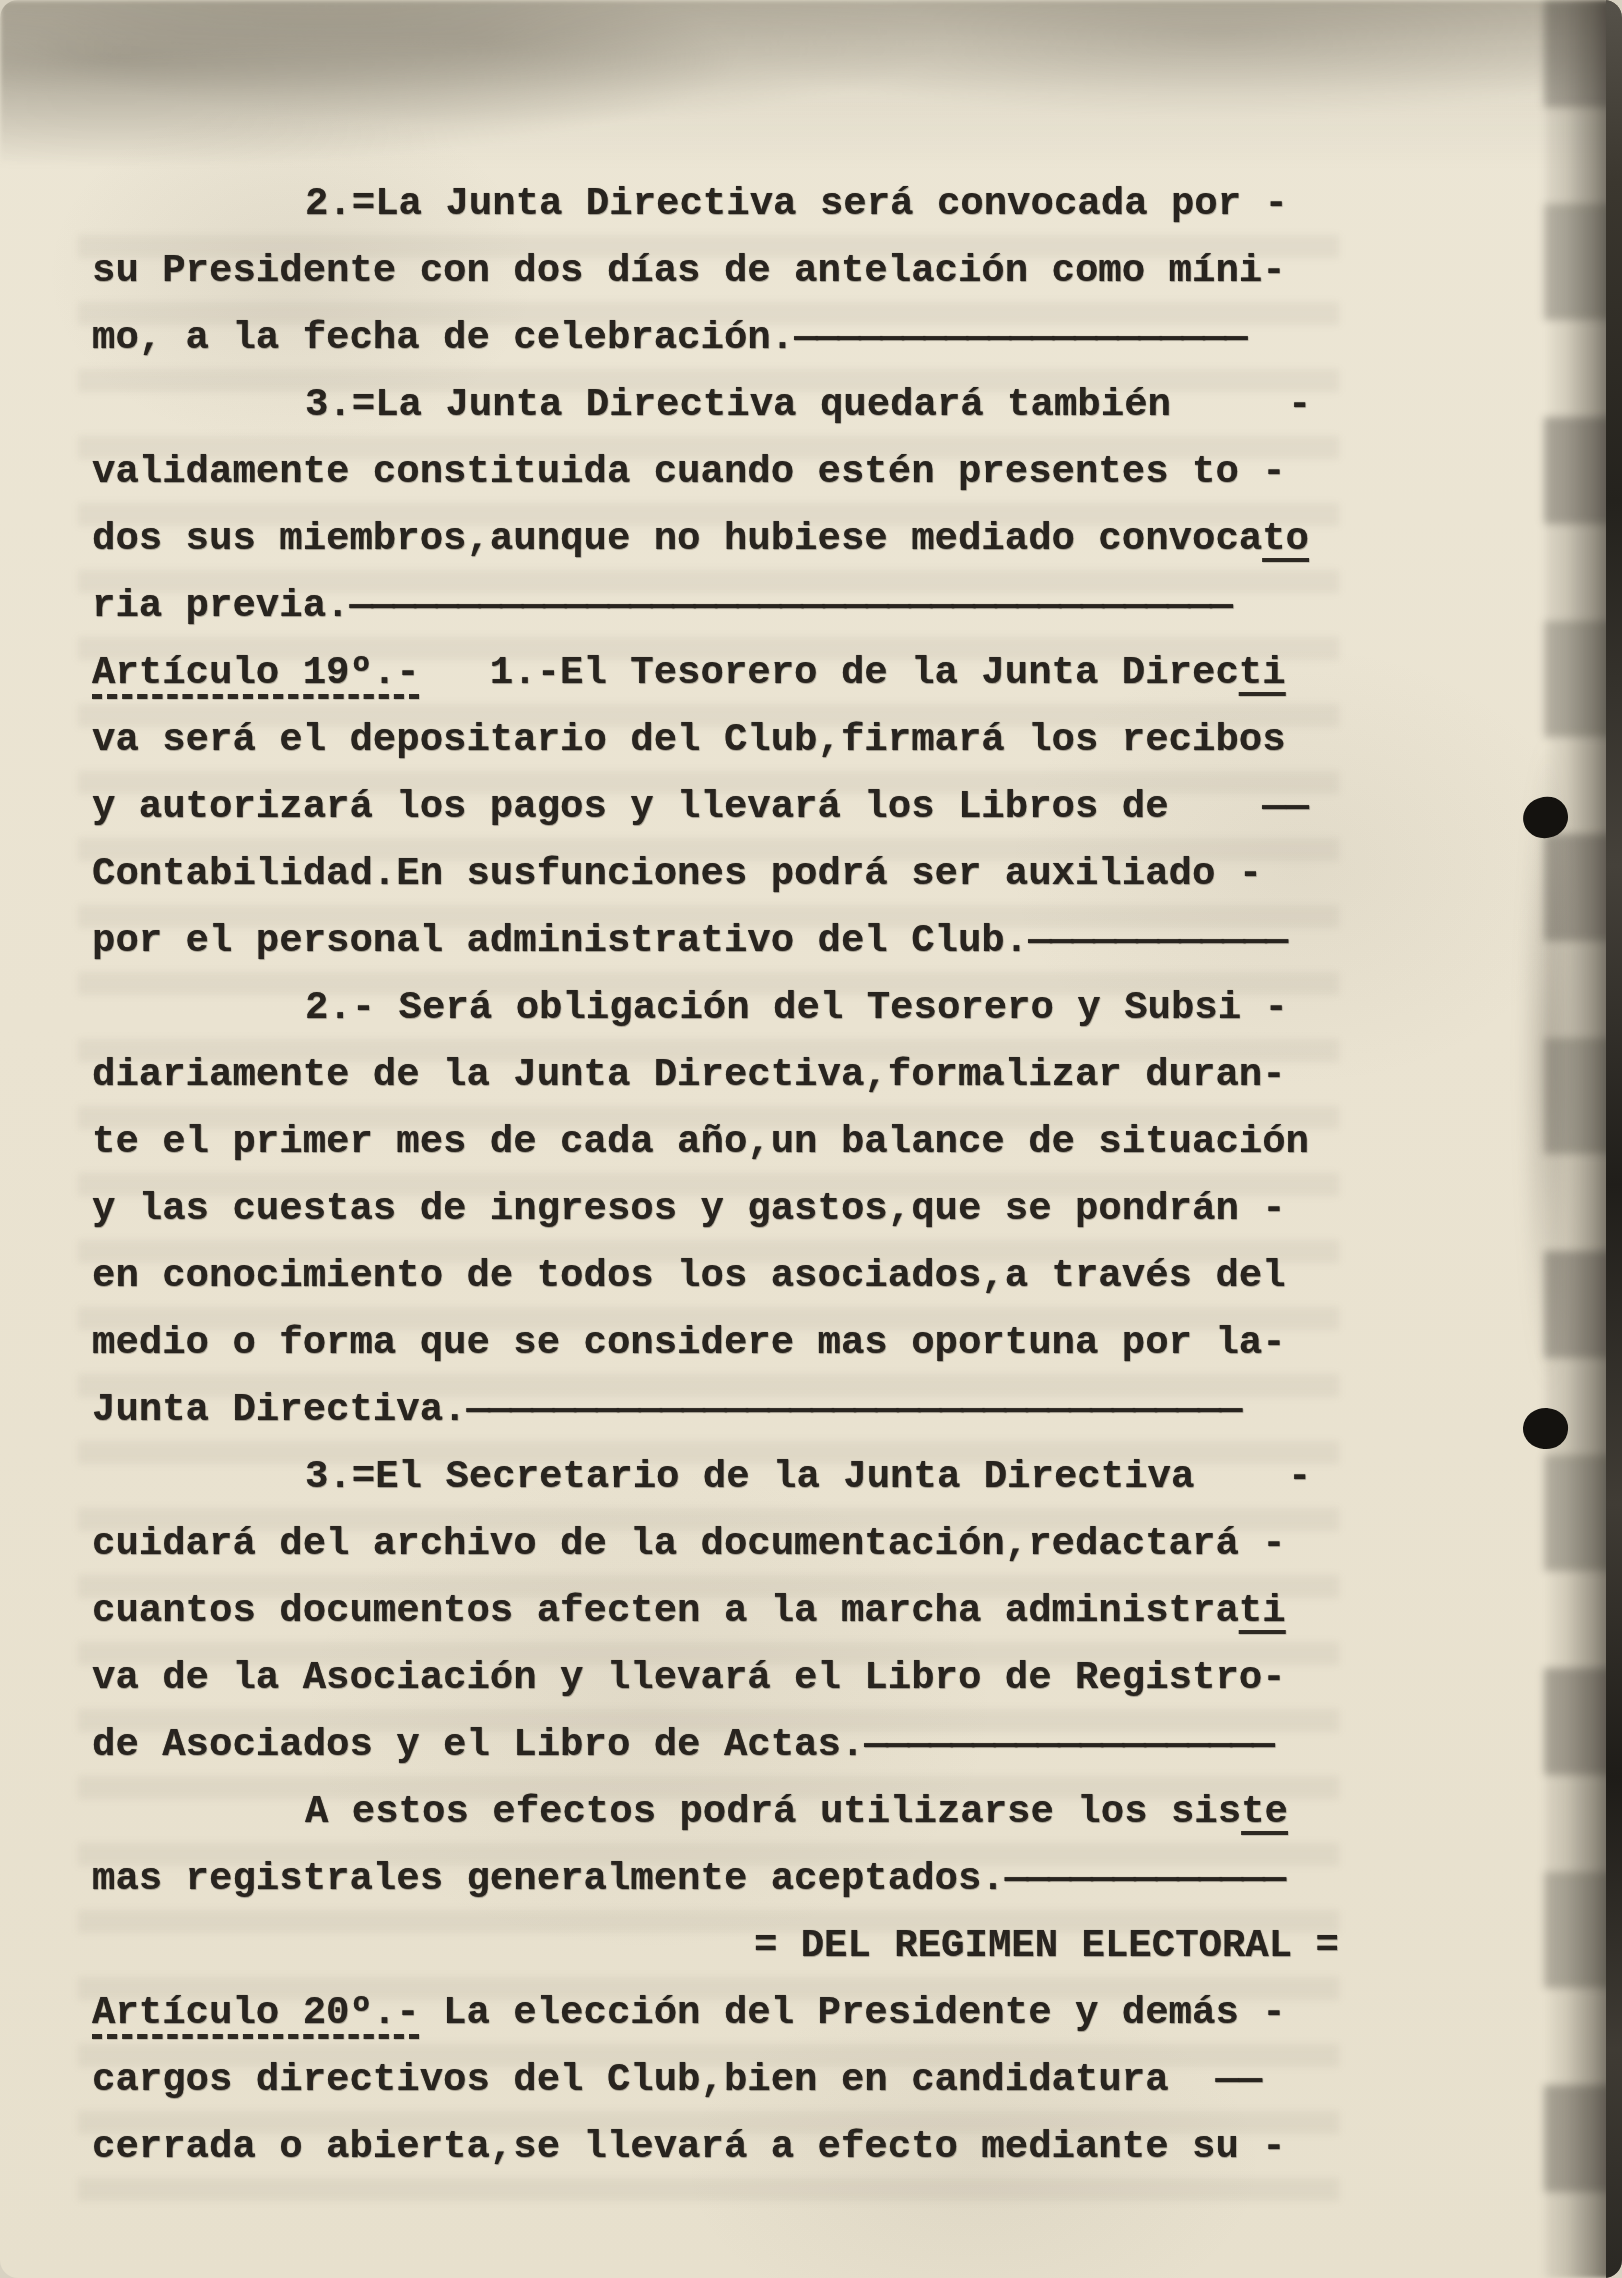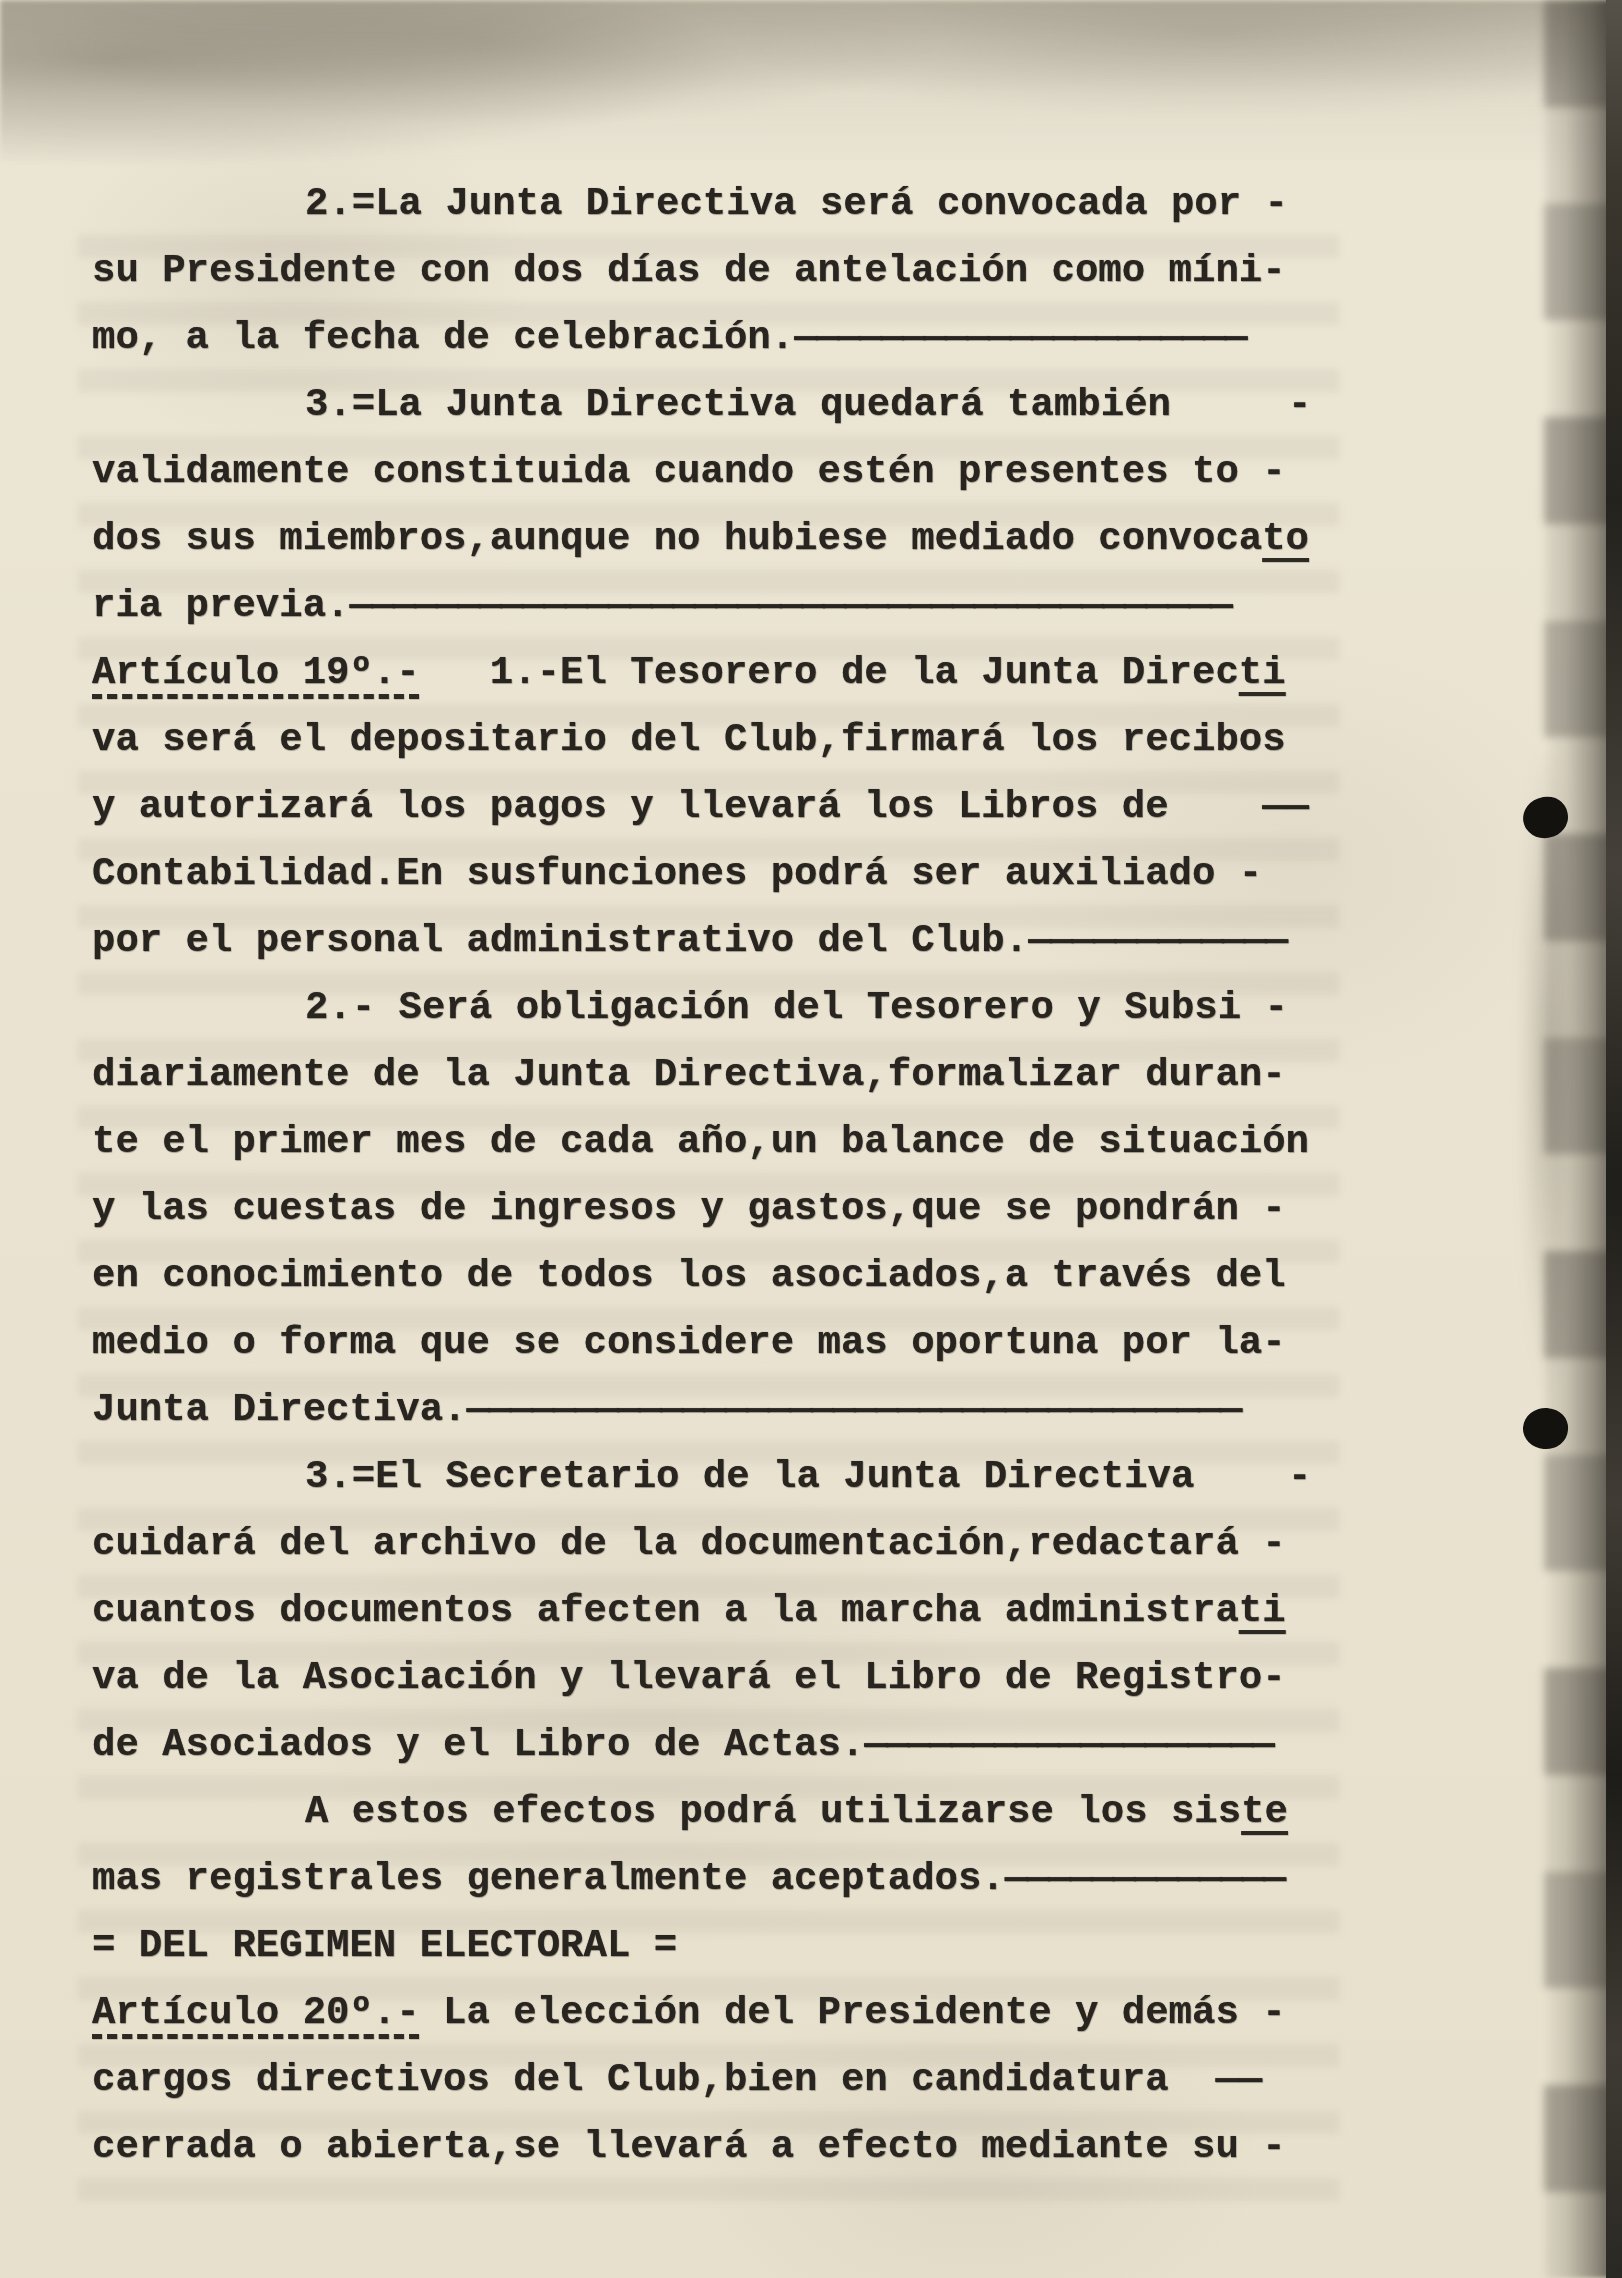--- a/index.html
+++ b/index.html
@@ -9,20 +9,21 @@
     font-family:"Liberation Mono","DejaVu Sans Mono",monospace;
   }
   .page{
     position:relative;width:1622px;height:2278px;overflow:hidden;
     background:
       radial-gradient(408px 291px at 18% 12%, rgba(120,112,96,.10), transparent 60%),
       radial-gradient(485px 369px at 80% 38%, rgba(120,112,96,.08), transparent 60%),
       radial-gradient(582px 408px at 40% 75%, rgba(118,110,94,.07), transparent 60%),
       radial-gradient(485px 291px at 60% 95%, rgba(118,110,94,.08), transparent 60%),
       linear-gradient(180deg,#ece6d5 0%,#eae3d1 45%,#e7e0cd 100%);
+    border-radius: 18px;
   }
   
   .top-smudge{
     position:absolute;left:0;top:0;width:100%;height:170px;pointer-events:none;
     background:
       radial-gradient(55% 90% at 7% 35%, rgba(85,80,68,.38), transparent 70%),
       radial-gradient(40% 70% at 30% 25%, rgba(95,89,76,.25), transparent 70%),
       radial-gradient(45% 70% at 75% 20%, rgba(95,89,76,.22), transparent 70%),
       linear-gradient(180deg, rgba(118,111,96,.45) 0%, rgba(118,111,96,.25) 25%, rgba(118,111,96,.08) 55%, rgba(118,111,96,0) 100%);
     filter:blur(2.9px);
@@ -68,21 +69,21 @@
   .dot2{left:1523px;top:1408px;transform:rotate(4deg);}
 
   .text-layer{
     position:absolute;left:92px;top:171px;width:1247px;
     font-size:39px;font-weight:700;line-height:67px;
     color:#28241f;white-space:pre;
     text-shadow:0 0 1px rgba(48,42,34,.6), 0.6px 0.6px 0.8px rgba(48,42,34,.35);
   }
   .line{height:67px;}
   .line.indent{padding-left:213px;}
-  .line.center{text-align:left;padding-left:0;}
+  .line.center{text-align:right;padding-left:0;}
   .u-solid{text-decoration:underline;text-decoration-thickness:3.9px;text-underline-offset:8.7px;text-decoration-color:rgba(40,36,30,.9);font-family:Liberation Mono, monospace;}
   .u-dashed{text-decoration:underline dashed;text-decoration-thickness:4.9px;text-underline-offset:10.7px;text-decoration-color:rgba(40,36,30,.9);}
   .fill{letter-spacing:-1.9px;}
 </style>
 </head>
 <body>
 
 <div class="page">
   <div class="ghost"></div>
   <div class="top-smudge"></div>

